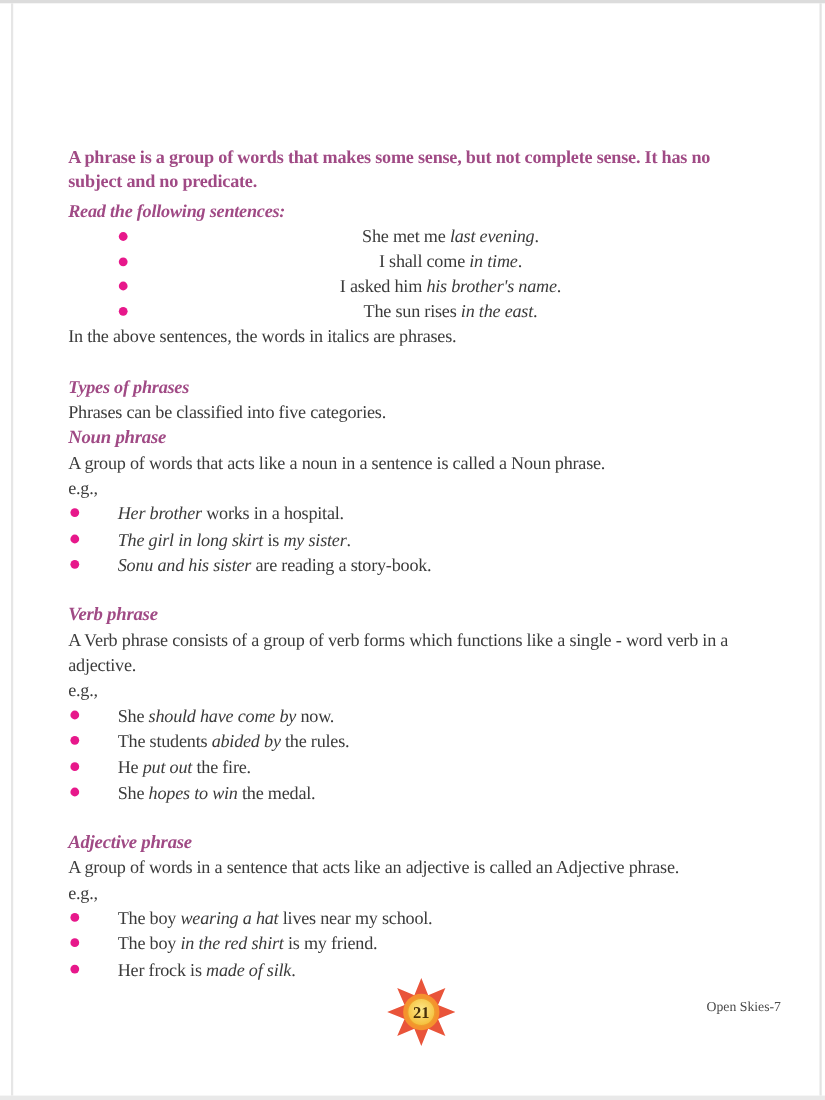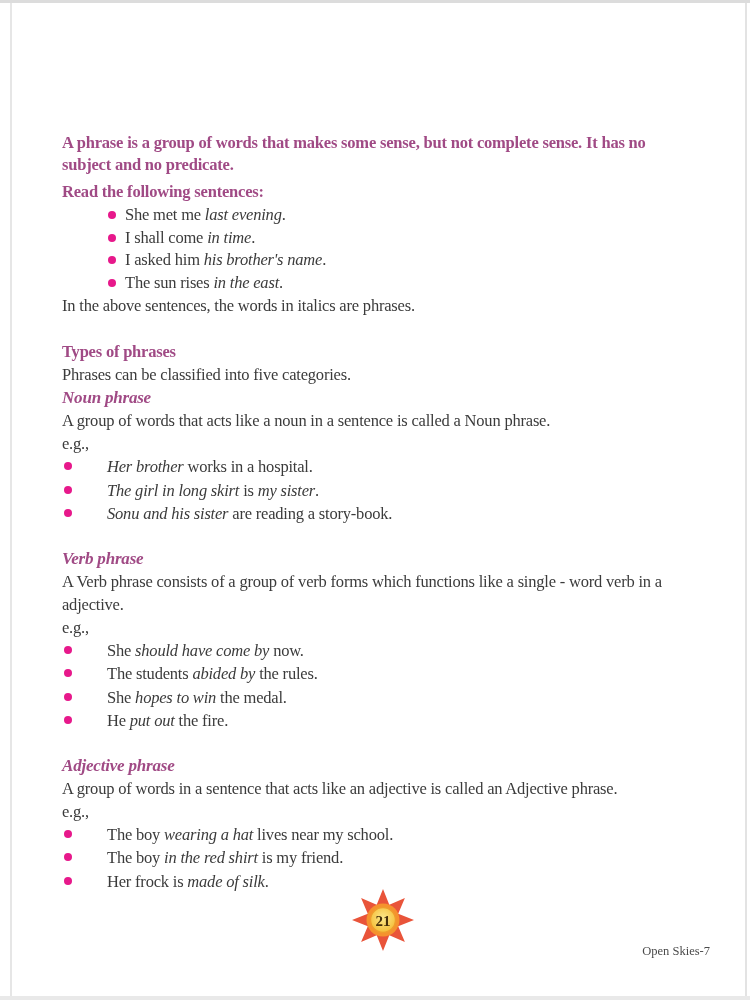--- a/index.html
+++ b/index.html
@@ -28,57 +28,58 @@
   }
   .lead {
     color:var(--heading,#a04a85);
     font-weight:bold;
     line-height:22px;
     margin-bottom:4px;
   }
   .subhead {
     color:var(--heading,#a04a85);
     font-weight:bold;
+    font-style:italic;
   }
   .types-title { margin-top:23px; }
   .section-title {
     color:var(--heading,#a04a85);
     font-weight:bold;
     font-style:italic;
     font-size:17px;
   }
   .phrase-section { margin-top:21px; }
   ul { list-style:none; }
   li { position:relative; line-height:22.5px; }
   .dot {
     position:absolute;
     left:0; top:7px;
     width:8px; height:8px;
     border-radius:50%;
     background:var(--bullet,#e7188b);
   }
   .list-tight { margin:1px 0 0 46px; }
-  .list-tight li { padding-left:17px; }
+  .list-tight li { padding-left:17px;text-align:center; }
   .list-wide  { margin:0 0 0 2px; }
   .list-wide  li { padding-left:43px; line-height:23.5px; }
 
   .footer-star {
     position:absolute;
     left:351px; top:888px;
     width:64px; height:64px;
   }
   .star-number {
     font-family:"Liberation Serif","DejaVu Serif",serif;
     font-weight:bold;
     font-size:15px;
     fill:var(--star_number,#47300a);
   }
   .book-title {
     position:absolute;
-    right:40px; top:944px;
+    right:40px; top:908px;
     font-size:12.5px;
     color:var(--footer_text,#4a4a4a);
     letter-spacing:0;
   }
 </style>
 </head>
 <body>
 
 <div class="edge-top"></div>
 <div class="edge-bottom"></div>
@@ -111,22 +112,22 @@
       </ul>
   </section>
 
   <section class="phrase-section">
     <h3 class="section-title">Verb phrase</h3>
     <p>A Verb phrase consists of a group of verb forms which functions like a single - word verb in a adjective.</p>
     <p class="eg">e.g.,</p>
     <ul class="list-wide">
         <li><span class="dot"></span><span>She </span><i>should have come by</i><span> now.</span></li>
         <li><span class="dot"></span><span>The students </span><i>abided by</i><span> the rules.</span></li>
+        <li><span class="dot"></span><span>He </span><i>put out</i><span> the fire.</span></li>
         <li><span class="dot"></span><span>She </span><i>hopes to win</i><span> the medal.</span></li>
-        <li><span class="dot"></span><span>He </span><i>put out</i><span> the fire.</span></li>
       </ul>
   </section>
 
   <section class="phrase-section">
     <h3 class="section-title">Adjective phrase</h3>
     <p>A group of words in a sentence that acts like an adjective is called an Adjective phrase.</p>
     <p class="eg">e.g.,</p>
     <ul class="list-wide">
         <li><span class="dot"></span><span>The boy </span><i>wearing a hat</i><span> lives near my school.</span></li>
         <li><span class="dot"></span><span>The boy </span><i>in the red shirt</i><span> is my friend.</span></li>

